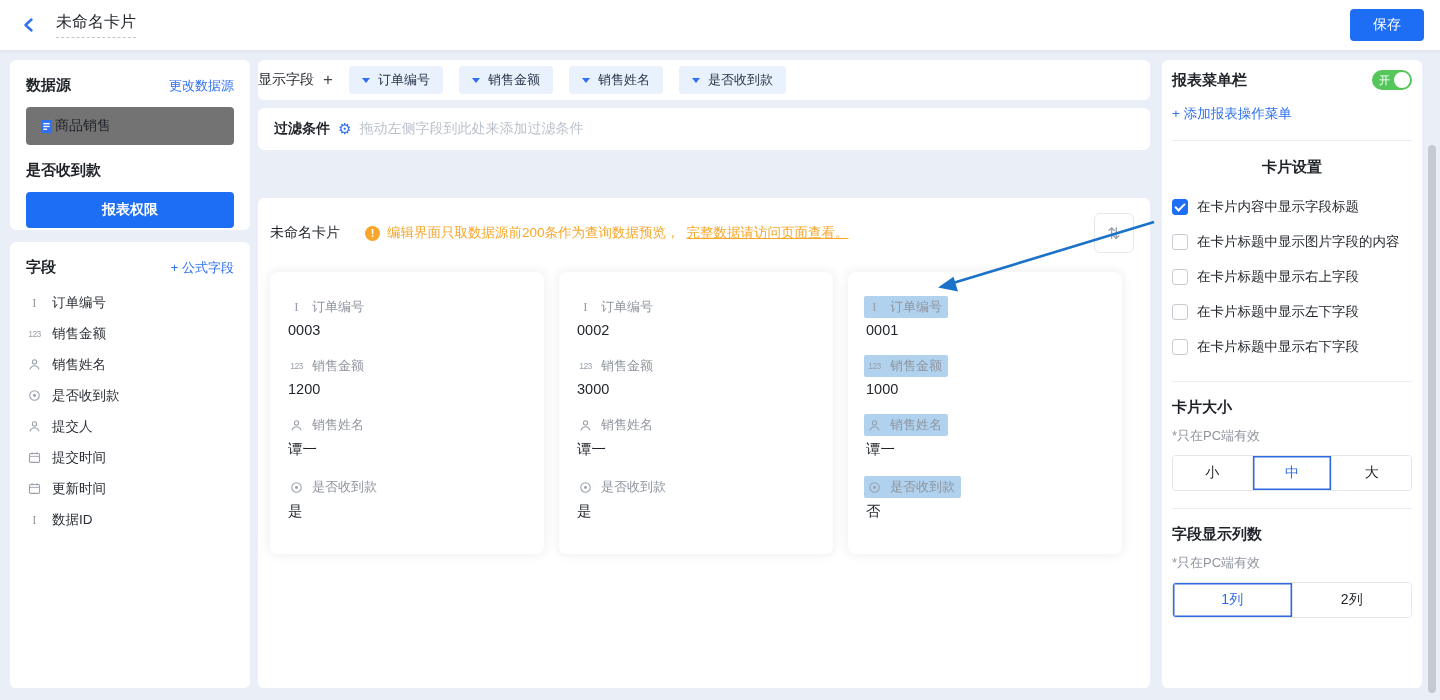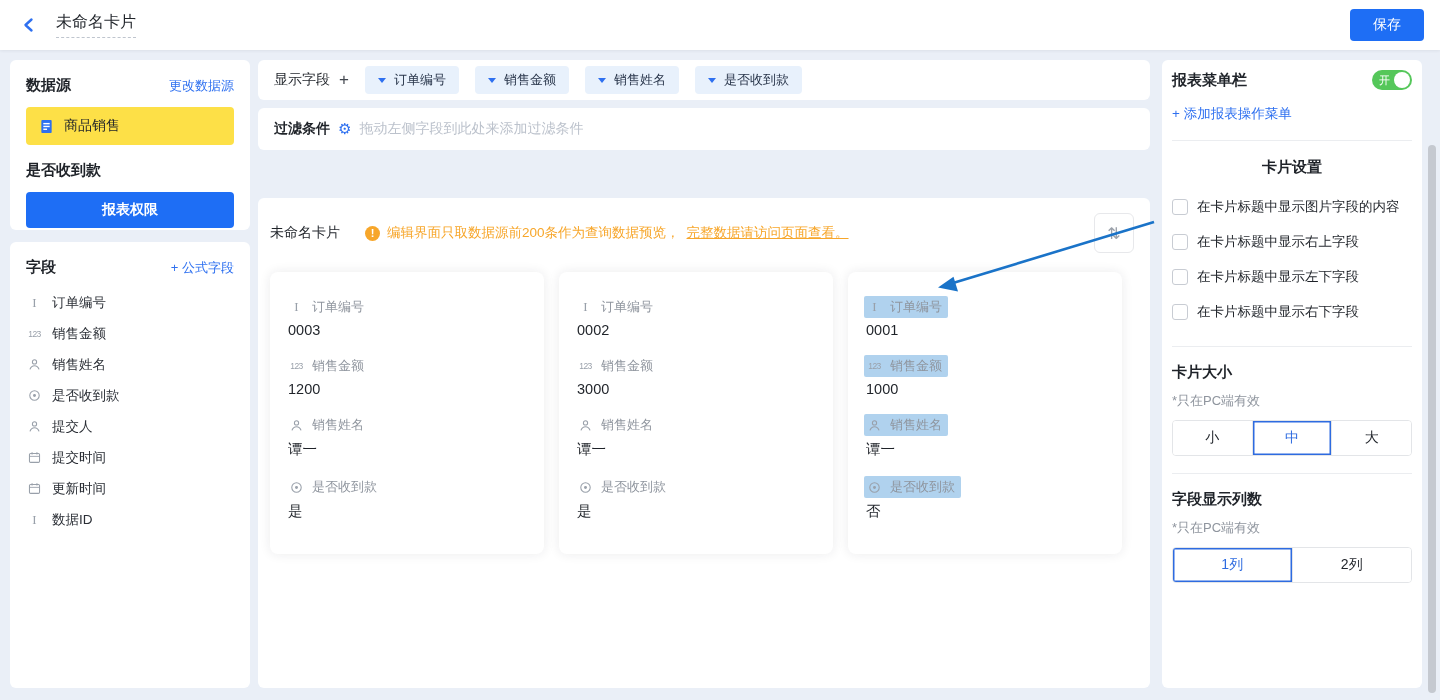--- a/index.html
+++ b/index.html
@@ -12,32 +12,32 @@
             box-shadow:0 1px 3px rgba(31,35,41,.07); display:flex; align-items:center; padding:0 16px; z-index:5; }
   .back-btn { width:26px; height:26px; display:flex; align-items:center; justify-content:center; cursor:pointer; }
   .doc-title { margin-left:14px; font-size:16px; color:#1f2329; padding-bottom:4px; border-bottom:1px dashed #bfc5ce; }
   .save-btn { margin-left:auto; width:74px; height:32px; background:#1e6ef5; color:#fff; font-size:14px;
               border:none; border-radius:4px; display:flex; align-items:center; justify-content:center; }
 
   
   .panel { position:absolute; background:#fff; border-radius:6px; }
   .panel-ds     { left:10px;   top:60px;  width:240px; height:170px; padding:16px; }
   .panel-fields { left:10px;   top:242px; width:240px; height:446px; padding:16px; }
-  .bar-display  { left:258px;  top:60px;  width:892px; height:40px;  display:flex; align-items:center; padding:0 16px; }
+  .bar-display  { left:258px;  top:60px;  width:892px; height:40px;  display:flex; align-items:center; padding:0 0; }
   .bar-filter   { left:258px;  top:108px; width:892px; height:42px;  display:flex; align-items:center; padding:0 16px; }
   .panel-preview{ left:258px;  top:198px; width:892px; height:490px; padding:14px 16px 16px 12px; }
   .panel-right  { left:1162px; top:60px;  width:260px; height:628px; padding:10px; }
 
   .row-sb { display:flex; align-items:center; justify-content:space-between; }
   .sec-title { font-size:15px; font-weight:700; color:#1f2329; }
   .blue-link { font-size:13px; color:#2e70f0; cursor:pointer; }
 
   
-  .ds-item { margin-top:12px; height:38px; background:#fde047; border-radius:4px; display:flex;
-             align-items:center; gap:9px; padding:0 12px; font-size:14px; }
+  .ds-item { margin-top:12px; height:38px; background:#737373; border-radius:4px; display:flex;
+             align-items:center; padding:0 12px; font-size:14px; }
   .perm-title { margin-top:16px; }
   .perm-btn { margin-top:12px; width:100%; height:36px; background:#1e6ef5; color:#fff; font-size:14px;
               border:none; border-radius:4px; font-weight:700; }
 
   
   .field-list { margin-top:10px; }
   .field-item { height:31px; display:flex; align-items:center; gap:9px; font-size:13.5px; color:#2b2f36; cursor:grab; }
   .ic { width:17px; display:inline-flex; justify-content:center; align-items:center; color:#99a0aa; flex:0 0 17px; }
   .ic-text { font-family:"Liberation Serif", serif; font-size:13px; }
   .ic-num  { font-size:8.5px; letter-spacing:-.5px; }
@@ -351,20 +351,24 @@
         <span class="toggle-label">开</span>
         <span class="toggle-knob"></span>
       </span>
     </div>
     <div class="add-menu-link">+ 添加报表操作菜单</div>
     <div class="divider"></div>
     <div class="sec-title card-settings-title">卡片设置</div>
 
     <div class="cb-list">
       <label class="cb-row">
+        <span class="cb checked"></span>
+        <span class="cb-label">在卡片内容中显示字段标题</span>
+      </label>
+      <label class="cb-row">
         <span class="cb"></span>
         <span class="cb-label">在卡片标题中显示图片字段的内容</span>
       </label>
       <label class="cb-row">
         <span class="cb"></span>
         <span class="cb-label">在卡片标题中显示右上字段</span>
       </label>
       <label class="cb-row">
         <span class="cb"></span>
         <span class="cb-label">在卡片标题中显示左下字段</span>

